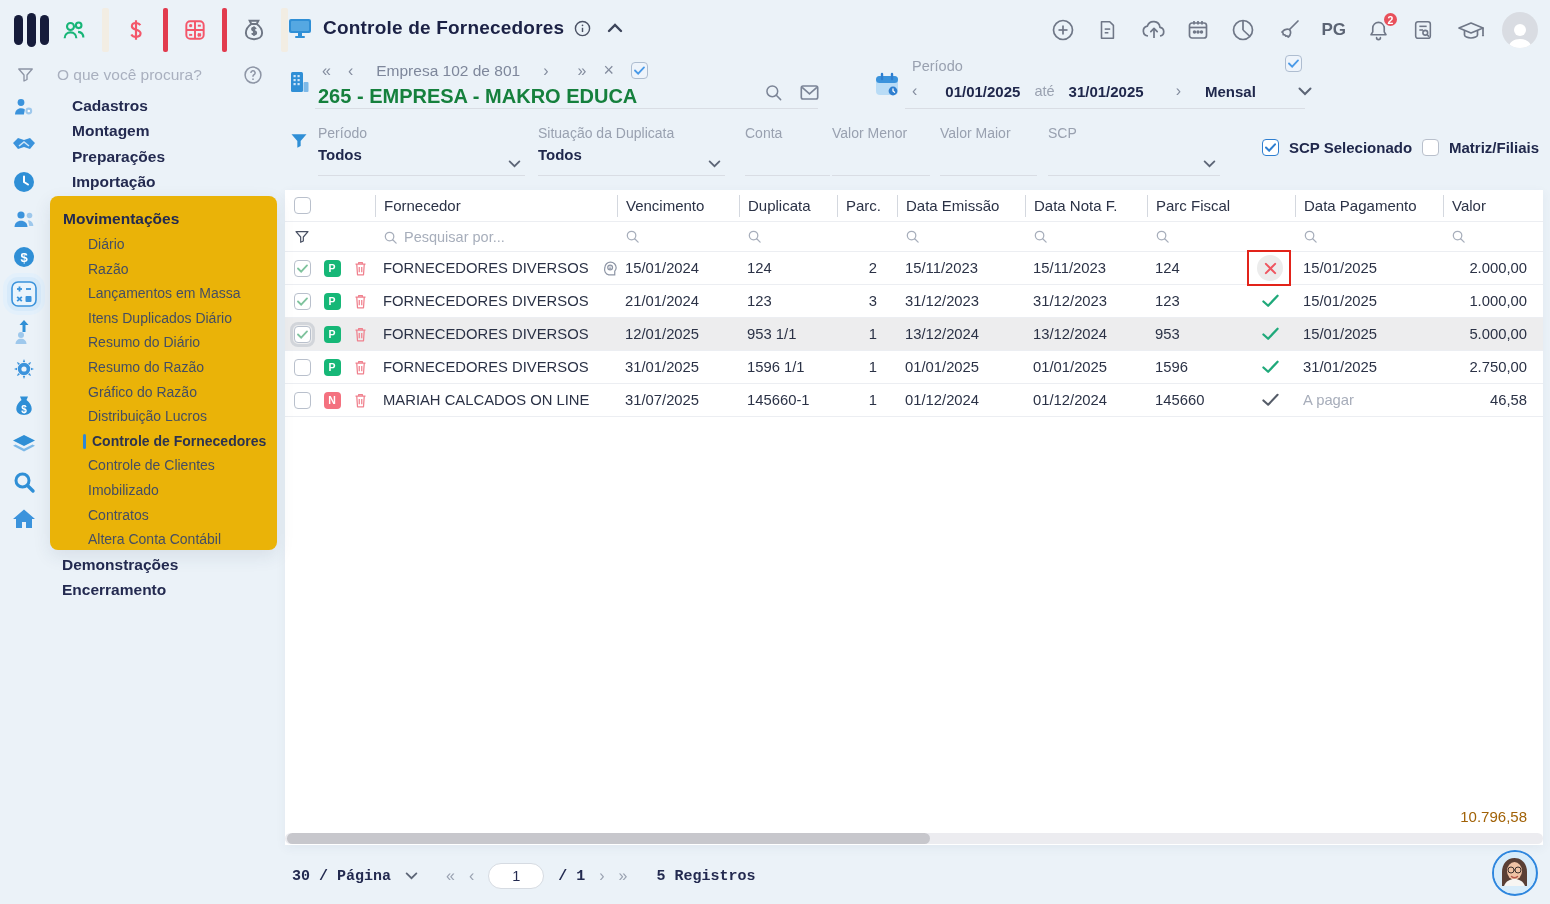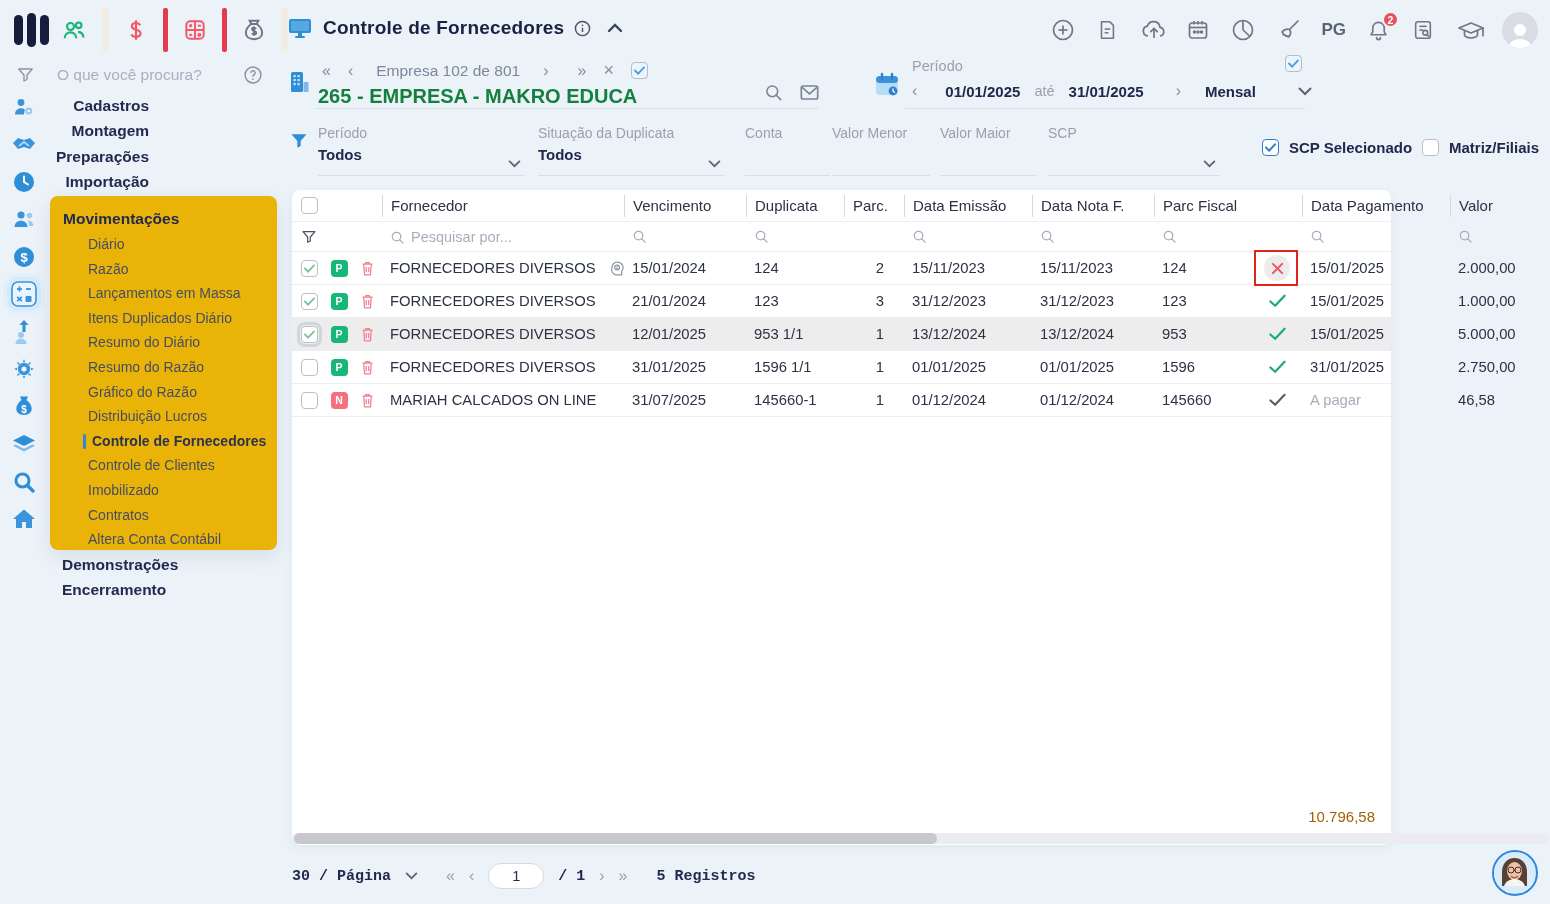--- a/index.html
+++ b/index.html
@@ -34,21 +34,21 @@
     justify-content:center; border:2px solid #ebf2f8; }
   .avatar { width:36px; height:36px; border-radius:50%; background:#d9dce2; overflow:hidden; display:flex; align-items:flex-end; justify-content:center; }
 
   
   .sidebar-search { position:absolute; left:0; top:58px; width:285px; height:34px; display:flex; align-items:center; }
   .sidebar-search .ph { color:#a9b0bf; font-size:15.5px; }
   .rail { position:absolute; left:0; top:88px; width:48px; }
   .rail .slot { height:37.5px; display:flex; align-items:center; justify-content:center; }
   .rail .glow { background:#d7eafa; border-radius:11px; padding:4px; box-shadow:0 0 0 4px #e3f0fb; }
 
-  .menu-top { position:absolute; left:56px; top:93px;text-align:right; }
+  .menu-top { position:absolute; left:72px; top:93px; }
   .menu-top .mi, .menu-bottom .mi { font-size:15.5px; font-weight:bold; color:#232a50; line-height:25.4px; cursor:pointer; white-space:nowrap; }
   .menu-bottom { position:absolute; left:62px; top:552px; }
 
   .popup { position:absolute; left:50px; top:196px; width:227px; height:354px; background:#eab308;
     border-radius:8px; box-shadow:0 6px 18px rgba(40,60,90,.10); padding:9px 0 0 13px; z-index:3; }
   .popup-title { font-size:15.5px; font-weight:bold; color:#232a50; line-height:27px; }
   .popup .si { font-size:14px; color:#454e63; line-height:24.6px; cursor:pointer; white-space:nowrap; padding-left:5px;margin-left:20px; }
   .popup .si.active { color:#2c3350; font-weight:bold; display:flex; align-items:center; }
   .popup .si.active .abar { width:3px; height:15px; background:#2f87d5; border-radius:2px; margin-right:6px; margin-left:-5px; }
 
@@ -79,22 +79,22 @@
   
   .filter-funnel { position:absolute; left:289px; top:131px; }
   .ffield { position:absolute; top:124px; }
   .ffield .flabel { color:#99a1b0; font-size:14px; line-height:18px; }
   .ffield .fvalue { font-weight:bold; font-size:15px; color:#20284c; line-height:26px; }
   .ffield .funder { position:absolute; left:0; bottom:-8px; height:1px; background:#d9dde4; width:100%; }
   .ffield .chev { position:absolute; right:4px; bottom:0px; color:#5c6576; }
   .fcheck { position:absolute; top:139px; display:flex; align-items:flex-start; gap:10px; font-weight:bold; font-size:15px; color:#20284c; }
 
   
-  .panel { position:absolute; left:285px; top:190px; width:1099px; height:655px; background:#fff;
-    border-radius:8px; box-shadow:0 3px 10px rgba(50,70,100,.06);margin-left:7px; }
+  .panel { position:absolute; left:285px; top:190px; width:1258px; height:655px; background:#fff;
+    border-radius:0; box-shadow:0 3px 10px rgba(50,70,100,.06); }
   .tgrid { display:grid; grid-template-columns:34px 26px 30px 242px 122px 98px 60px 128px 122px 98px 50px 148px 1fr; align-items:center; }
   .thead { height:32px; border-bottom:1px solid #eceef2; }
   .thead .hc { font-size:15px; color:#2b3246; height:22px; line-height:22px; padding-left:8px; white-space:nowrap; }
   .thead .hc.div { border-left:1px solid #d4d8df; }
   .tsearch { height:30px; border-bottom:1px solid #eceef2; }
   .tsearch .sc { display:flex; align-items:flex-end; gap:6px; padding-left:8px; color:#a7aebb; }
   .tsearch input { border:none; outline:none; font-family:inherit; font-size:14.5px; color:#3a4154; width:150px; background:transparent; }
   .tsearch input::placeholder { color:#a7aebb; }
   .trow { height:33px; border-bottom:1px solid #eceef2; font-size:14.8px; color:#2b3246; }
   .trow.sel { background:#ededee; }

